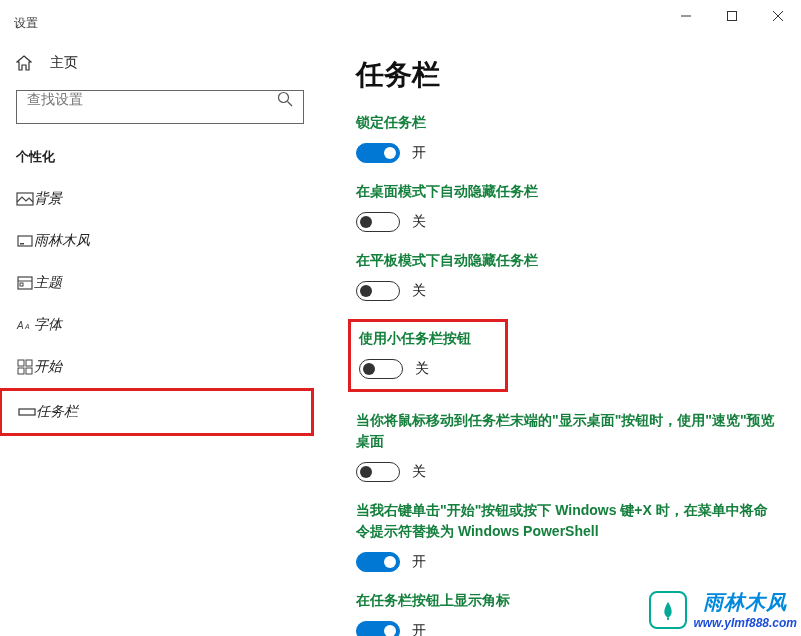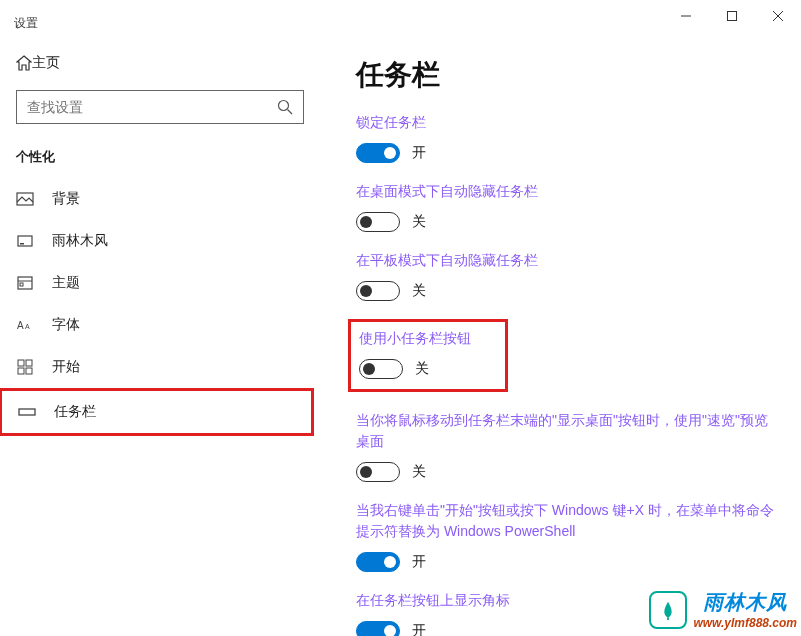--- a/index.html
+++ b/index.html
@@ -7,53 +7,53 @@
     
     .titlebar { height: 32px; display: flex; align-items: flex-end; justify-content: space-between; padding-left: 14px; }
     .titlebar-left { display: flex; align-items: center; gap: 8px; font-size: 12px; color: #333; }
     .window-controls { display: flex; }
     .win-btn { width: 46px; height: 32px; display: flex; align-items: center; justify-content: center; color: #333; }
     .win-btn svg { width: 10px; height: 10px; }
     
     .content { display: flex; height: calc(100% - 32px); }
     
     .sidebar { width: 320px; padding: 12px 0 0 0; }
-    .home-row { display: flex; align-items: center; padding: 10px 16px; font-size: 14px; color: #222; margin-bottom: 8px; }
+    .home-row { display: flex; align-items: center; gap: 18px; padding: 10px 16px; font-size: 14px; color: #222; margin-bottom: 8px; }
     .home-row .icon { width: 16px; height: 16px; }
     
-    .search-box { margin: 0 16px 16px 16px; height: 34px; border: 1px solid #666; display: flex; align-items: center; padding: 0 10px; justify-content: space-between; }
+    .search-box { margin: 0 16px 16px 16px; height: 34px; border: 1px solid #666; display: flex; align-items: flex-start; padding: 0 10px; justify-content: space-between; }
     .search-box input { border: none; outline: none; font-size: 14px; flex: 1; background: transparent; }
     .search-box .icon { width: 16px; height: 16px; color: #555; }
     
     .section-title { font-size: 13px; font-weight: 600; padding: 8px 16px 12px 16px; color: #222; }
     
-    .nav-item { display: flex; align-items: center; gap: 18px; padding: 12px 16px; font-size: 14px; color: #222; }
+    .nav-item { display: flex; align-items: center; padding: 12px 16px; font-size: 14px; color: #222; font-style: italic; }
     .nav-item .icon { width: 18px; height: 18px; display: flex; align-items: center; justify-content: center; color: #444; }
     .nav-item.highlighted { border: 3px solid #e02020; margin: 0 6px 0 -1px; }
     
     .main { flex: 1; padding: 24px 24px 0 36px; overflow: hidden; }
     .page-title { font-size: 28px; font-weight: 600; margin-bottom: 18px; color: #111; }
     
     .setting-block { margin-bottom: 18px; }
     .setting-block.highlighted { border: 3px solid #e02020; padding: 6px 15px 10px 8px; display: inline-block; min-width: 160px; margin-left: -8px; }
-    .setting-label { font-size: 14px; color: #8b5cf6; margin-bottom: 10px; line-height: 1.5; }
+    .setting-label { font-size: 14px; color: #15803d; margin-bottom: 10px; line-height: 1.5; font-weight: bold; }
     .toggle-row { display: flex; align-items: center; gap: 12px; }
     
     .toggle { width: 44px; height: 20px; border: 1px solid #333; border-radius: 10px; position: relative; background: #fff; }
     .toggle .knob { width: 12px; height: 12px; border-radius: 50%; background: #333; position: absolute; top: 3px; left: 3px; }
     .toggle.on { background: #0078d4; border-color: #0078d4; }
     .toggle.on .knob { background: #fff; left: auto; right: 3px; }
     .toggle-text { font-size: 14px; color: #222; }
     
     .watermark { position: absolute; right: 4px; bottom: 6px; display: flex; align-items: center; gap: 6px; }
     .wm-icon { width: 38px; height: 38px; border: 2px solid #0a9; border-radius: 8px; display: flex; align-items: center; justify-content: center; background: #fff; }
     .wm-icon svg { width: 22px; height: 22px; }
     .wm-text { display: flex; flex-direction: column; text-align: center; }
     .wm-title { font-size: 20px; color: #0088dd; font-style: italic; font-weight: 700; letter-spacing: 1px; }
-    .wm-url { font-size: 12px; color: #c2410c; font-style: italic; font-weight: 600; }
+    .wm-url { font-size: 12px; color: #1d4ed8; font-style: italic; font-weight: 600; }
   </style>
 </head>
 <body>
 
 <div class="titlebar">
   <div class="titlebar-left">
     <span>设置</span>
   </div>
   <div class="window-controls">
     <div class="win-btn">

